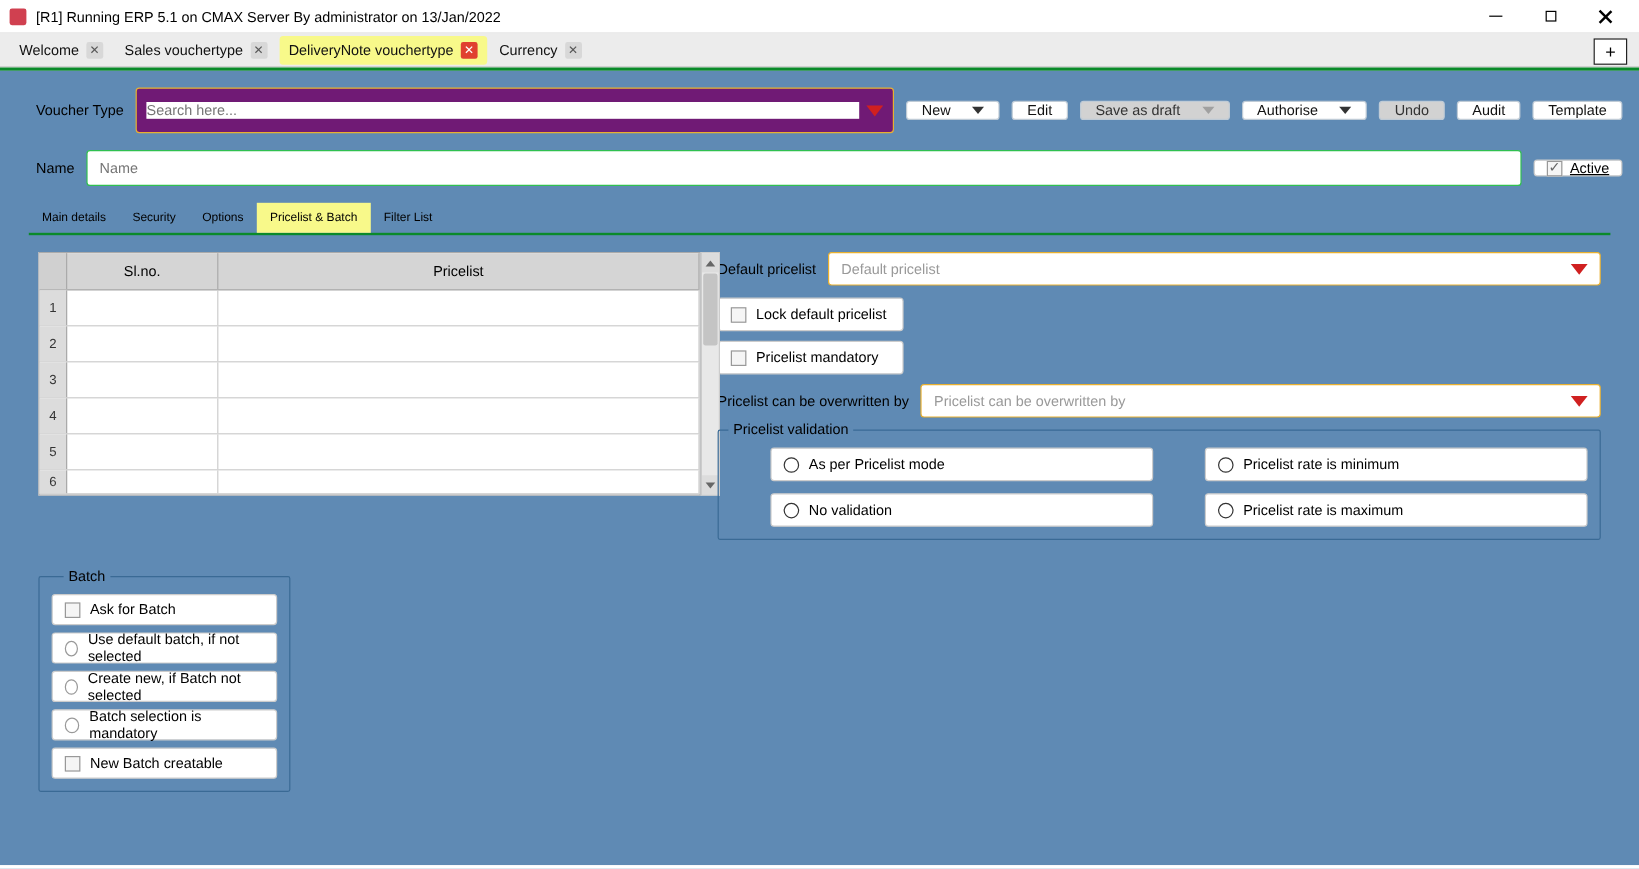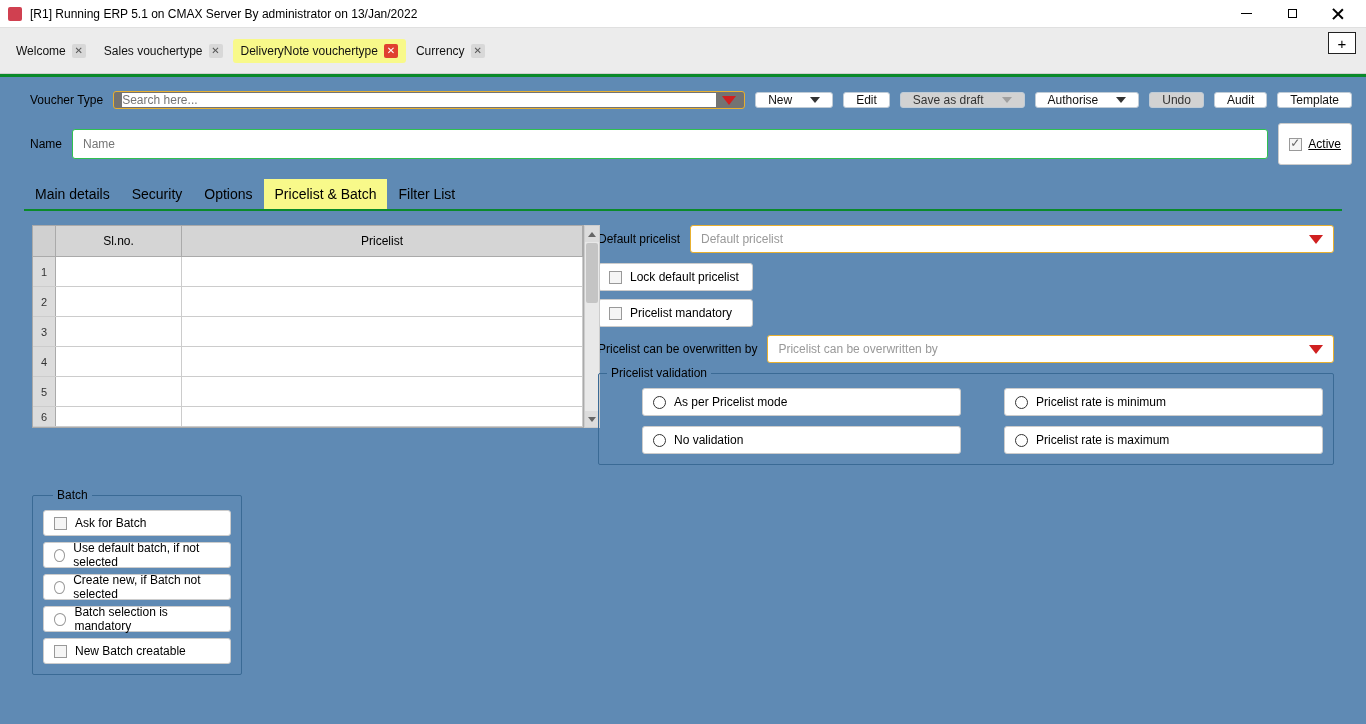--- a/index.html
+++ b/index.html
@@ -9,48 +9,48 @@
 .titlebar .title-text { flex: 1; font-size: 12px; color: #000; }
 .titlebar .win-controls { display: flex; gap: 18px; margin-right: 6px; }
 .titlebar .wc { width: 28px; height: 20px; display: flex; align-items: center; justify-content: center; cursor: pointer; }
 .wc-line { width: 11px; height: 1.5px; background: #000; }
 .wc-sq { width: 9px; height: 9px; border: 1.5px solid #000; }
 .wc-x { position: relative; width: 12px; height: 12px; }
 .wc-x::before, .wc-x::after { content: ''; position: absolute; left: 5px; top: -1px; width: 1.5px; height: 14px; background: #000; }
 .wc-x::before { transform: rotate(45deg); }
 .wc-x::after { transform: rotate(-45deg); }
 
-.tabbar { height: 46px; background: #ececec; display: flex; align-items: center; padding: 0 8px; gap: 2px; border-bottom: 1px solid #d0d0d0; position: relative; }
+.tabbar { height: 28px; background: #ececec; display: flex; align-items: center; padding: 0 8px; gap: 2px; border-bottom: 1px solid #d0d0d0; position: relative; }
 .tabbar .tab { display: flex; align-items: center; padding: 5px 8px; gap: 6px; font-size: 12px; color: #111; cursor: pointer; border-radius: 3px; }
 .tabbar .tab.active { background: #f8f98a; }
 .tab-close { width: 14px; height: 14px; background: #d8d8d8; border-radius: 2px; display: flex; align-items: center; justify-content: center; font-size: 10px; color: #555; }
 .tab-close.active-close { background: #e04030; color: #fff; }
 .add-tab { position: absolute; right: 10px; top: 4px; width: 28px; height: 22px; border: 1px solid #222; background: #fff; display: flex; align-items: center; justify-content: center; font-size: 15px; cursor: pointer; }
 .green-sep { height: 3px; background: #0a8a2a; }
 
 .content { background: #5f8ab4; padding: 14px 14px 40px 14px; min-height: 662px; }
 
 .row { display: flex; align-items: center; margin-bottom: 14px; gap: 10px; }
 .label { color: #000; font-size: 12px; min-width: 80px; padding-left: 16px; }
-.search-wrap { flex: 1; background: #737373; border: 1px solid #e8b030; border-radius: 3px; height: 18px; display: flex; align-items: center; padding: 0 8px; position: relative; }
+.search-wrap { flex: 1; background: #701a75; border: 1px solid #e8b030; border-radius: 3px; height: 38px; display: flex; align-items: center; padding: 0 8px; position: relative; }
 .search-input { flex: 1; border: none; outline: none; font-size: 12px; color: #888; }
 .caret-red { width: 0; height: 0; border-left: 7px solid transparent; border-right: 7px solid transparent; border-top: 9px solid #d02020; margin-left: 6px; }
 
 .btn { height: 16px; background: #fff; border: 1px solid #bfcbd6; border-radius: 3px; padding: 0 12px; display: flex; align-items: center; gap: 10px; cursor: pointer; font-size: 12px; color: #111; }
 .btn.grey { background: #d2d2d2; color: #333; }
 .btn .caret { width: 0; height: 0; border-left: 5px solid transparent; border-right: 5px solid transparent; border-top: 6px solid #333; margin-left: 8px; }
 .btn .caret.light { border-top-color: #a0a0a0; }
 
 .name-input { flex: 1; background: #fff; border: 1px solid #30c050; border-radius: 3px; height: 30px; padding: 0 10px; outline: none; font-size: 12px; color: #888; }
-.chk-box { background: #fff; border: 1px solid #ccc; border-radius: 3px; height: 42px; padding: 0 10px; display: flex; align-items: center; gap: 6px; text-decoration: underline; }
+.chk-box { background: #fff; border: 1px solid #ccc; border-radius: 3px; height: 14px; padding: 0 10px; display: flex; align-items: center; gap: 6px; text-decoration: underline; }
 .chk { width: 13px; height: 13px; border: 1px solid #999; background: #f5f5f5; position: relative; }
 .chk.checked::after { content: '✓'; position: absolute; top: -3px; left: 0px; font-size: 12px; color: #666; }
 
 .subtabs { display: flex; gap: 0; border-bottom: 2px solid #0a8a2a; margin: 0 10px 14px 10px; }
-.subtab { padding: 7px 11px; font-size: 14px; color: #000; cursor: pointer; }
+.subtab { padding: 7px 11px; font-size: 10px; color: #000; cursor: pointer; }
 .subtab.active { background: #f8f98a; }
 
 .panel-row { display: flex; gap: 14px; padding: 0 18px; align-items: flex-start; }
 .grid-wrap { width: 552px; position: relative; }
 .grid { border: 1px solid #aaa; background: #fff; }
 .grid .ghead { display: flex; background: #d5d5d5; border-bottom: 1px solid #aaa; }
 .ghead .gh { border-right: 1px solid #aaa; padding: 8px 4px; text-align: center; font-size: 12px; color: #000; }
 .gh-corner { width: 23px; background: #d0d0d0; }
 .gh-sl { width: 126px; }
 .gh-pl { flex: 1; }

